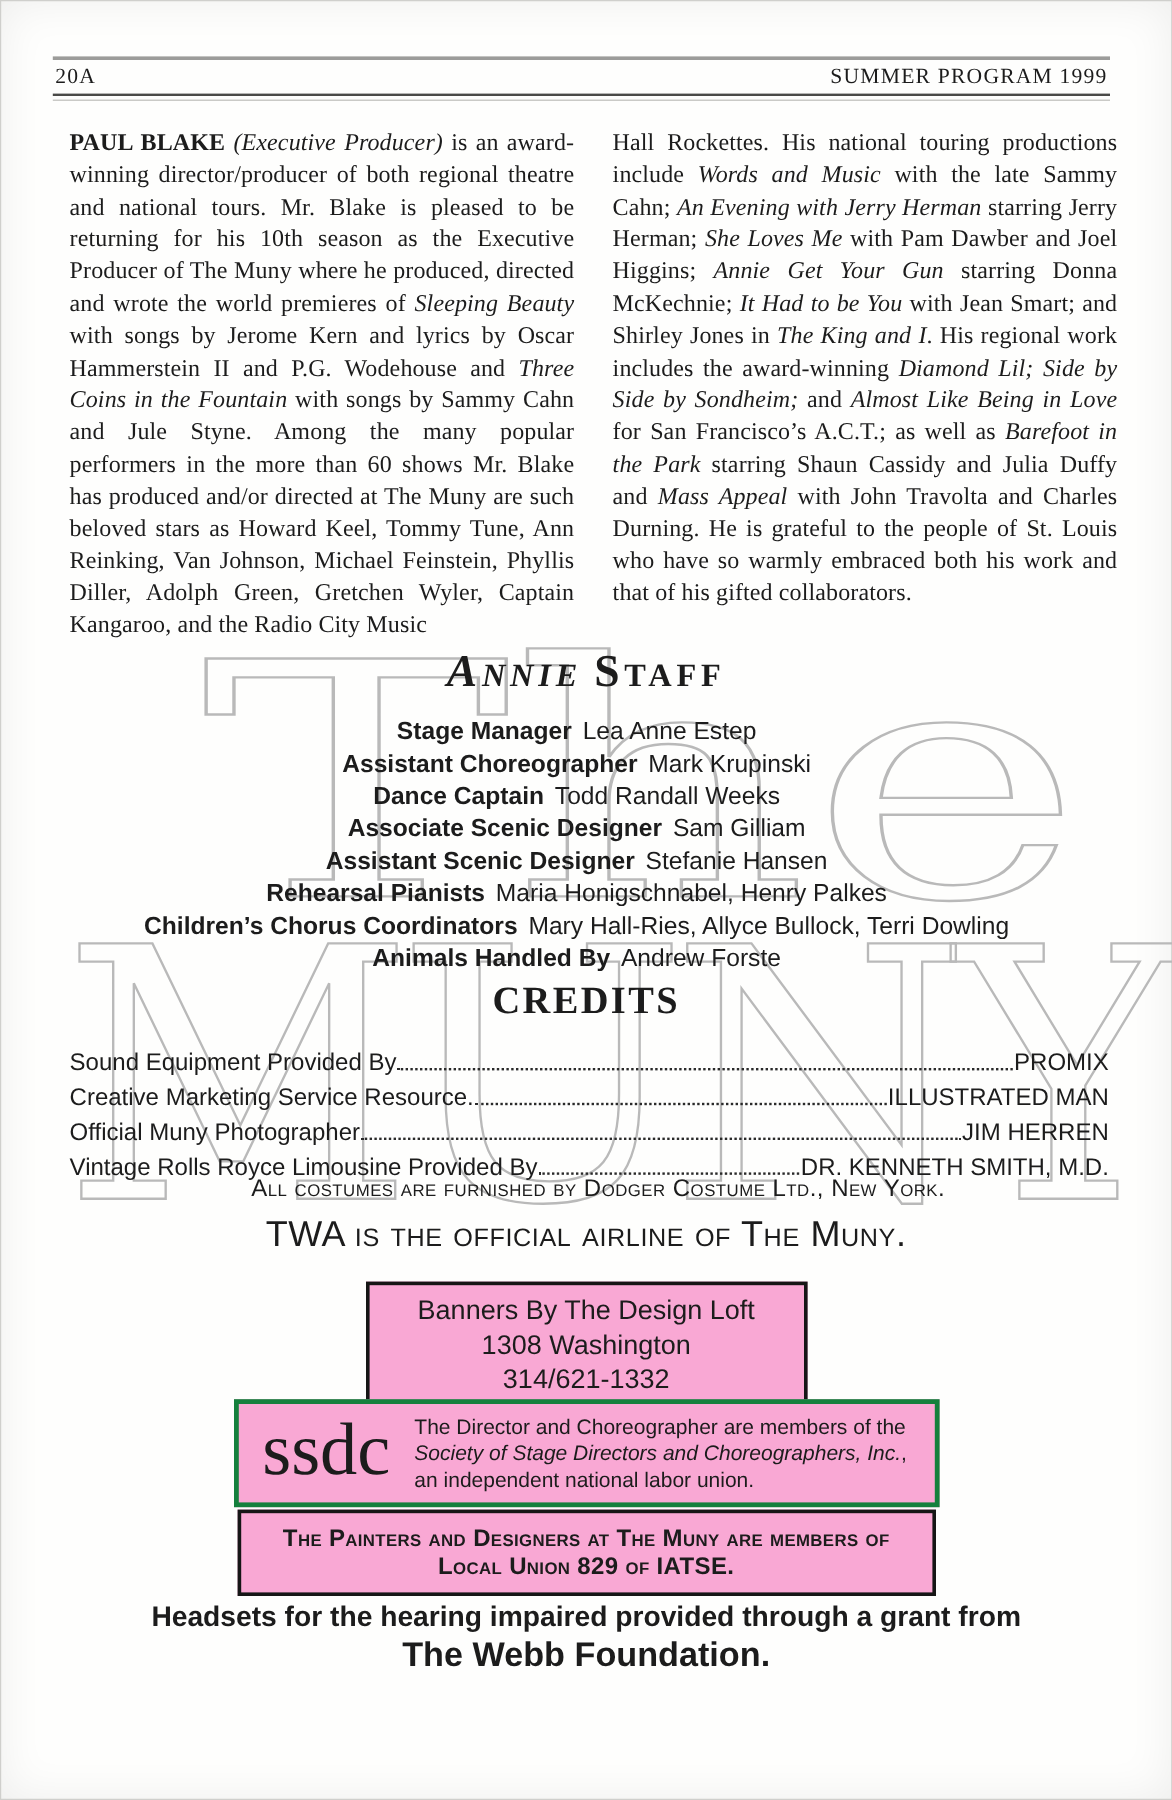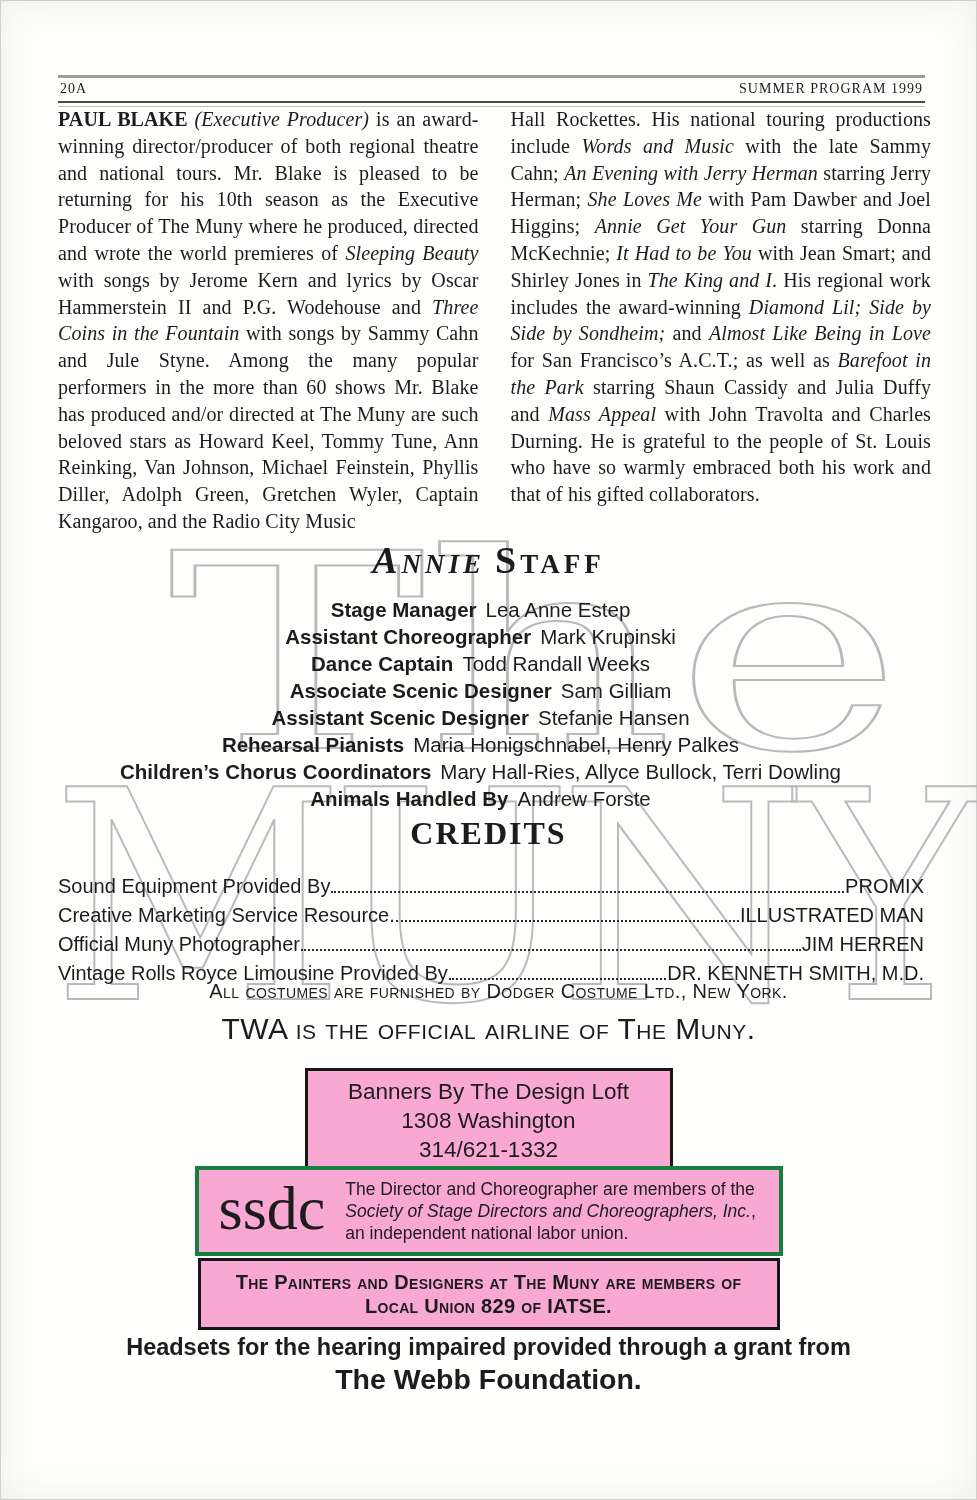--- a/index.html
+++ b/index.html
@@ -29,26 +29,26 @@
   @supports (-webkit-text-stroke: 1px black){
     .wm{color:transparent;-webkit-text-stroke:2px #b9b9b9;}
   }
   #wm-the{left:168px;top:518px;font-size:272px;transform:scaleX(1.42);}
   #wm-muny{left:52px;top:752px;font-size:292px;letter-spacing:-14px;transform:scaleX(0.98);}
 
   .layer{position:absolute;inset:0;z-index:1;}
 
   
   #hdr{
-    left:58px;right:52px;top:47px;
+    left:44px;right:52px;top:47px;
     border-top:3px solid #9c9c9a;
     border-bottom:2px solid #4a4a48;
     padding:3px 2px 4px 2px;
     display:flex;justify-content:space-between;align-items:baseline;
-    font-size:14px;letter-spacing:1px;margin-top:28px;
+    font-size:18px;letter-spacing:1px;
   }
   #hdr::after{
     content:"";position:absolute;left:0;right:0;bottom:-6px;
     border-bottom:1.5px solid #bdbdba;
   }
 
   
   #bio{left:58px;top:106px;width:873px;display:flex;gap:32px;}
   .col{
     flex:1;

